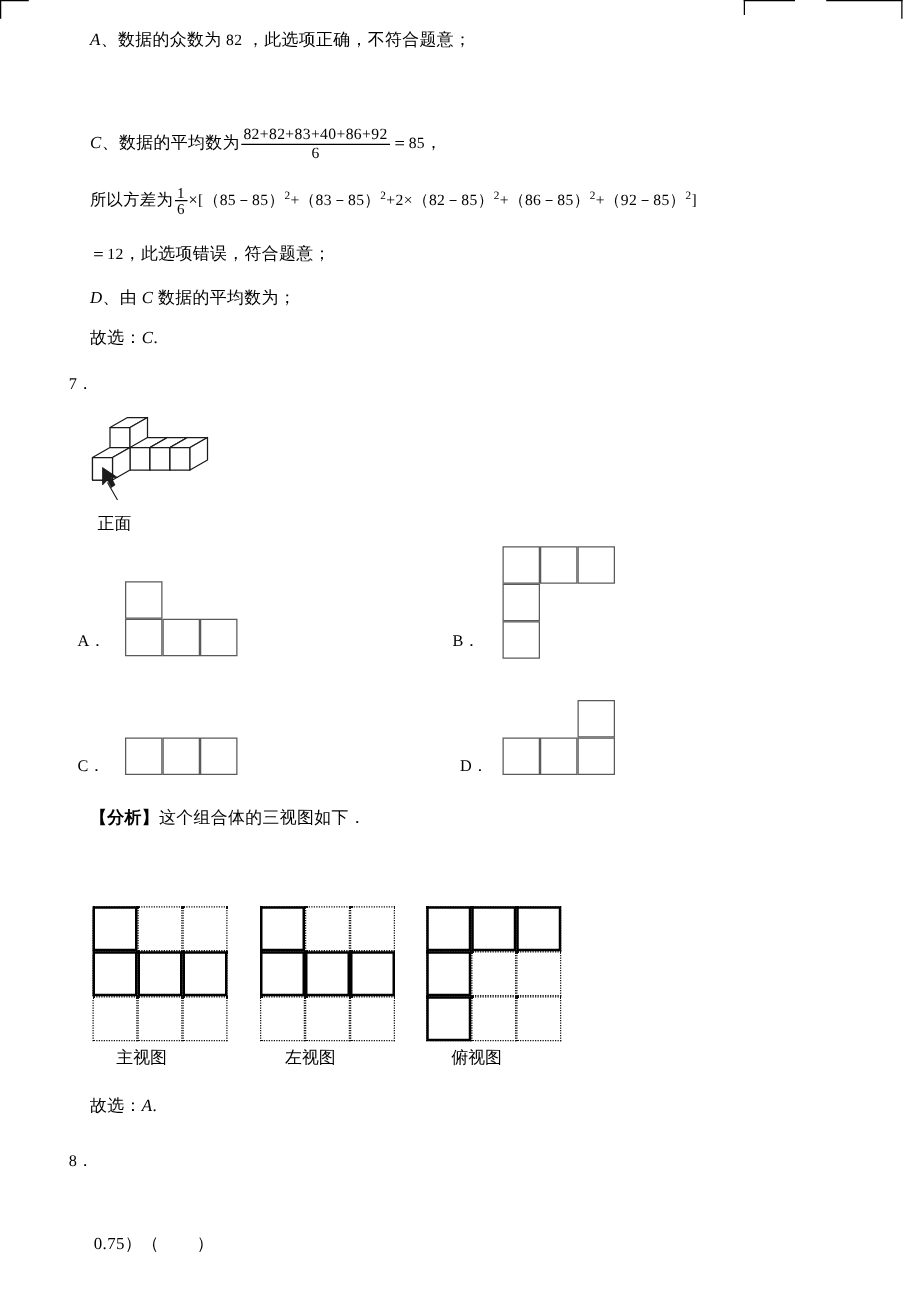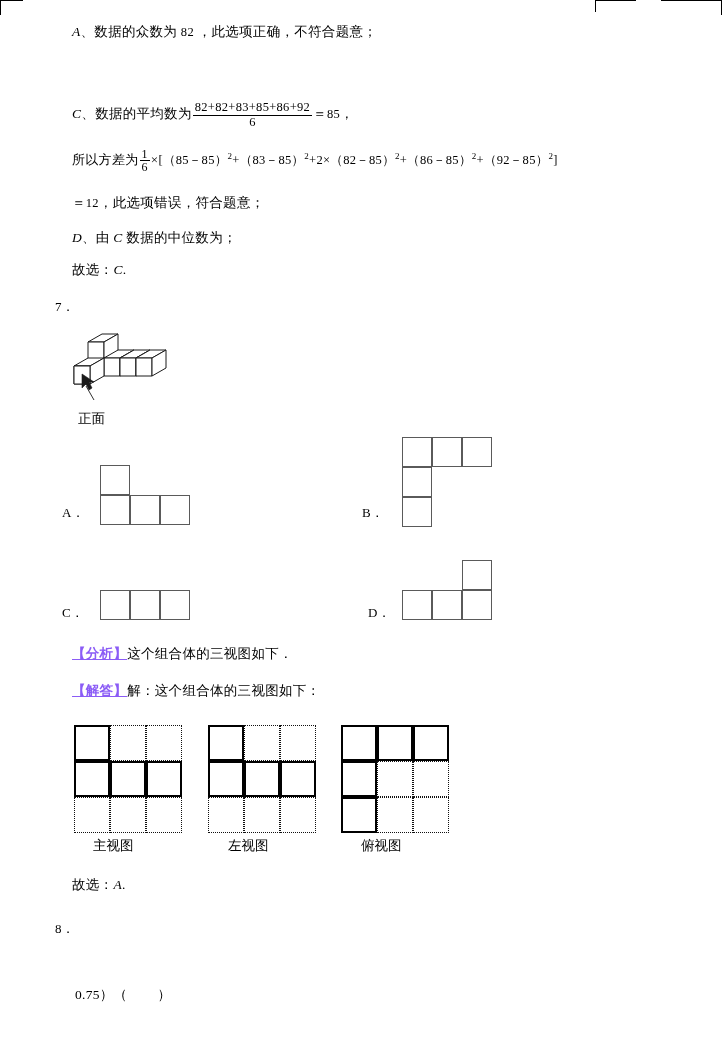--- a/index.html
+++ b/index.html
@@ -47,23 +47,22 @@
   }
   .num {
     font-family: "Liberation Serif", serif;
     font-size: 12.5px;
   }
   .qnum {
     position: absolute;
     font-size: 13px;
   }
   .tag {
-    color: #8b5cf6;
+    color: #000000;
     font-weight: bold;
-    text-decoration: underline;
   }
   .sup {
     font-size: 9px;
     vertical-align: super;
   }
 
   
   .frac {
     display: inline-block;
     vertical-align: -0.55em;
@@ -136,33 +135,33 @@
   <div class="corner-mark cm-tl"></div>
   <div class="corner-mark cm-tr"></div>
   <div class="corner-mark cm-tr2"></div>
 
   <div class="line" style="left:72px; top:22px;">
     <span class="ital">A</span><span>、</span><span>数据的众数为</span>&nbsp;<span class="num">82</span>&nbsp;<span>，此选项正确，不符合题意；</span>
   </div>
 
 
   <div class="line" style="left:72px; top:101px;">
-    <span class="ital">C</span><span>、</span><span>数据的平均数为</span><span class="frac"><span class="top">82+82+83+85+86+92</span><span class="bot">6</span></span><span>＝</span><span class="num">85</span><span>，</span>
+    <span class="ital">C</span><span>、</span><span>数据的平均数为</span><span class="frac"><span class="top">82+82+83+40+86+92</span><span class="bot">6</span></span><span>＝</span><span class="num">85</span><span>，</span>
   </div>
 
   <div class="line" style="left:72px; top:146px; font-size:13px;">
     <span>所以方差为</span><span class="frac small"><span class="top">1</span><span class="bot">6</span></span><span>×</span><span class="num">[（85－85）</span><span class="sup">2</span><span class="num">+（83－85）</span><span class="sup">2</span><span class="num">+2×（82－85）</span><span class="sup">2</span><span class="num">+（86－85）</span><span class="sup">2</span><span class="num">+（92－85）</span><span class="sup">2</span><span class="num">]</span>
   </div>
 
   <div class="line" style="left:72px; top:193px;">
     <span>＝</span><span class="num">12</span><span>，此选项错误，符合题意；</span>
   </div>
 
   <div class="line" style="left:72px; top:228px;">
-    <span class="ital">D</span><span>、由 </span><span class="ital">C</span><span> 数据的中位数为；</span>
+    <span class="ital">D</span><span>、由 </span><span class="ital">C</span><span> 数据的平均数为；</span>
   </div>
 
   <div class="line" style="left:72px; top:260px;">
     <span>故选：</span><span class="ital">C</span><span>.</span>
   </div>
 
   <div class="qnum" style="left:55px; top:298px;">
     <span>7</span><span>．</span>
   </div>
 
@@ -237,23 +236,20 @@
   </div>
   <div class="gridfig" id="fig-d" style="left:402px; top:560px; width:110px; height:60px;">
       <div class="gcell" style="left: 60px; top: 0px; width: 30px; height: 30px;"></div>
       <div class="gcell" style="left: 0px; top: 30px; width: 30px; height: 30px;"></div>
       <div class="gcell" style="left: 30px; top: 30px; width: 30px; height: 30px;"></div>
       <div class="gcell" style="left: 60px; top: 30px; width: 30px; height: 30px;"></div>
     </div>
 
   <div class="line" style="left:72px; top:644px;">
     <span class="tag">【分析】</span><span>这个组合体的三视图如下．</span>
-  </div>
-  <div class="line" style="left:72px; top:681px;">
-    <span class="tag">【解答】</span><span>解：这个组合体的三视图如下：</span>
   </div>
 
   <div class="tvfig" id="tv-0" style="left:74px; top:725px; width:108px; height:108px;">
       <div class="tvcell dotted" style="left: 0px; top: 0px; width: 36px; height: 36px;"></div>
       <div class="tvcell dotted" style="left: 36px; top: 0px; width: 36px; height: 36px;"></div>
       <div class="tvcell dotted" style="left: 72px; top: 0px; width: 36px; height: 36px;"></div>
       <div class="tvcell dotted" style="left: 0px; top: 36px; width: 36px; height: 36px;"></div>
       <div class="tvcell dotted" style="left: 36px; top: 36px; width: 36px; height: 36px;"></div>
       <div class="tvcell dotted" style="left: 72px; top: 36px; width: 36px; height: 36px;"></div>
       <div class="tvcell dotted" style="left: 0px; top: 72px; width: 36px; height: 36px;"></div>

